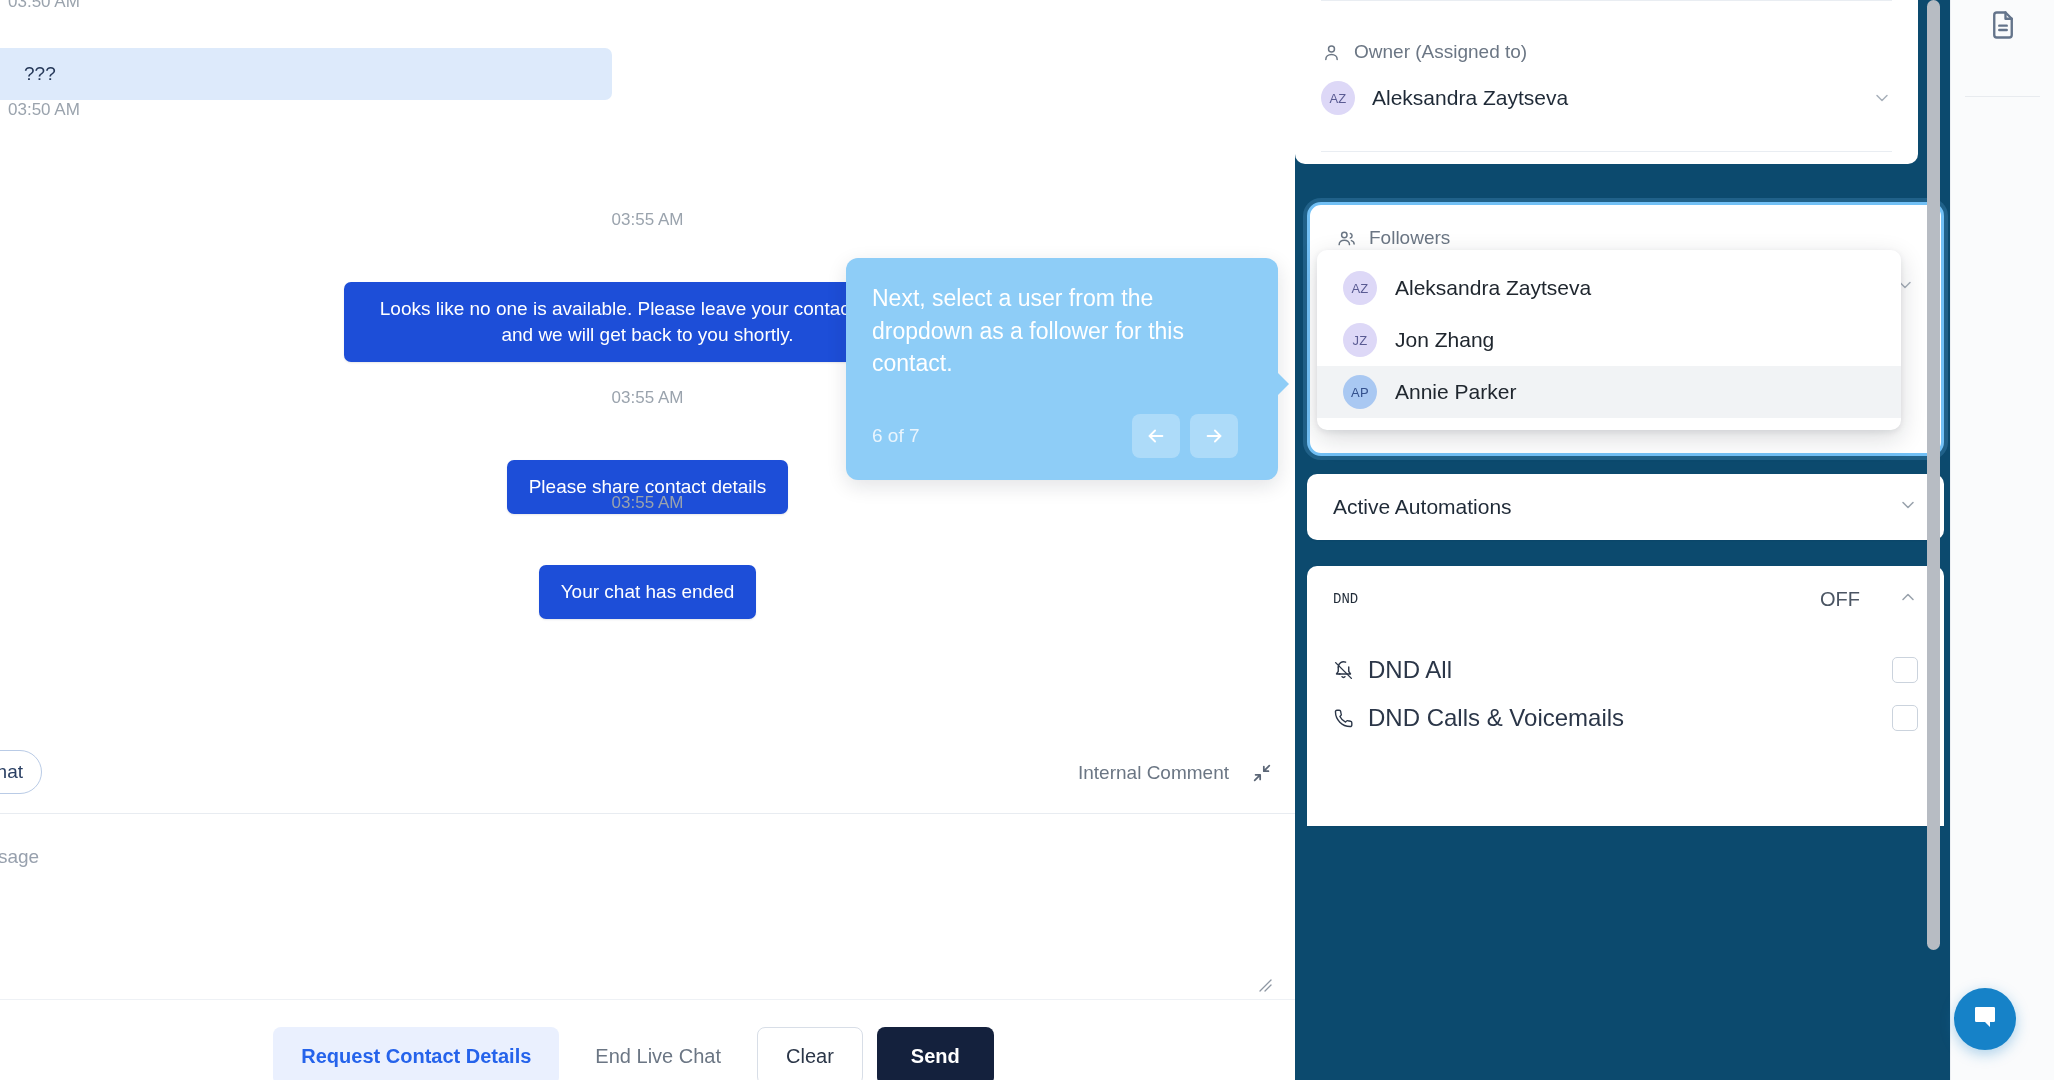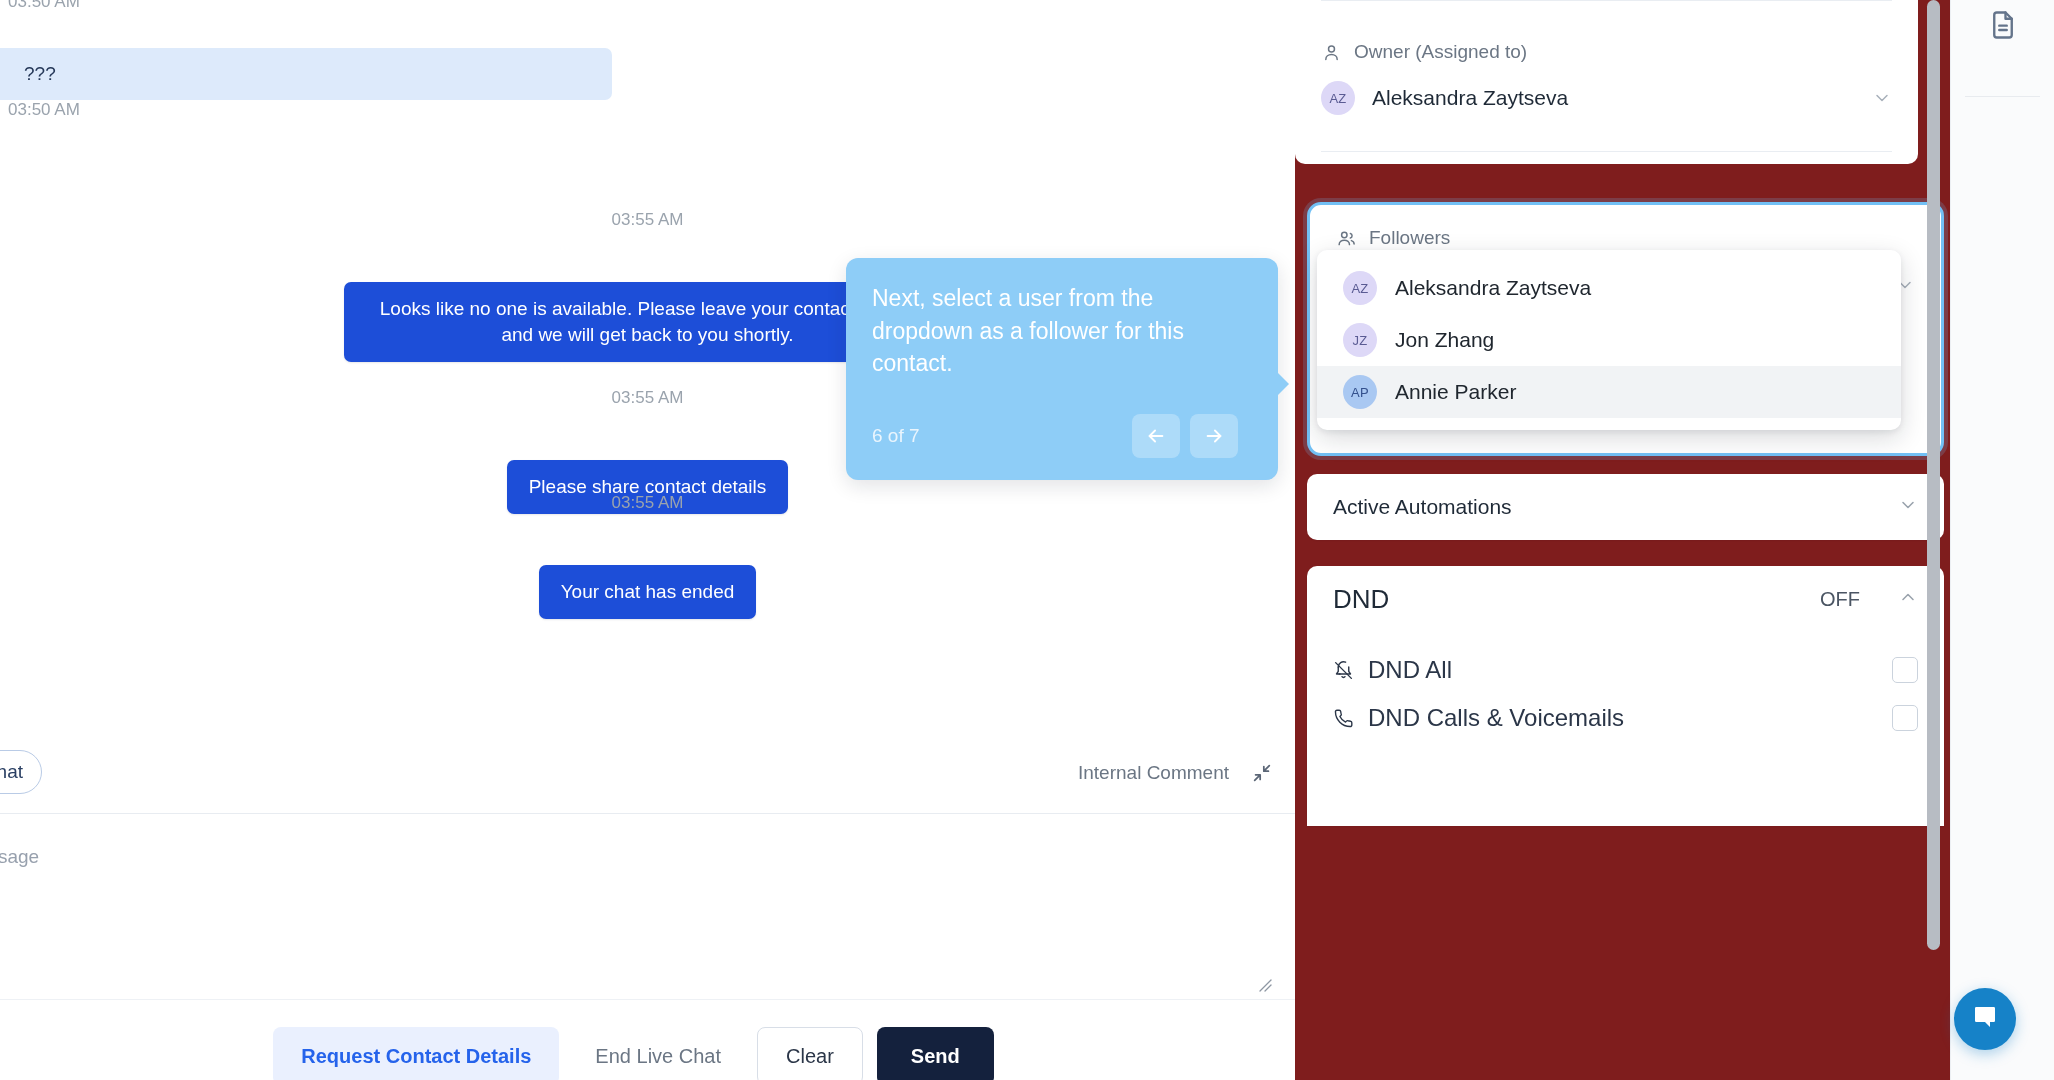--- a/index.html
+++ b/index.html
@@ -218,21 +218,21 @@
     font-weight: bold;
     padding: 0 34px;
   }
 
   
   .details-pane {
     position: relative;
     width: 655px;
     height: 1080px;
     flex: none;
-    background: #7f1d1d;
+    background: #0c4a6e;
     overflow: hidden;
   }
 
   .owner-card {
     position: absolute;
     left: 0px; top: -110px;
     width: 623px;
     padding: 0 26px;
     background: #fff;
     border-radius: 10px;
@@ -355,21 +355,21 @@
     padding: 0 26px;
     box-sizing: border-box;
   }
   .dnd-head {
     height: 66px;
     display: flex;
     align-items: center;
     justify-content: space-between;
     gap: 20px;
   }
-  .dnd-title { font-size: 26px; color: #1f2a37; }
+  .dnd-title { font-size: 14px; color: #1f2a37; font-family: Liberation Mono, monospace; }
   .dnd-off { font-size: 20px; color: #4b5563; margin-left: auto; margin-right: 18px; }
   .dnd-row {
     height: 48px;
     display: flex;
     align-items: center;
     gap: 14px;
     font-size: 24px;
     color: #2b3648;
   }
   .dnd-row .spacer { flex: 1; }

